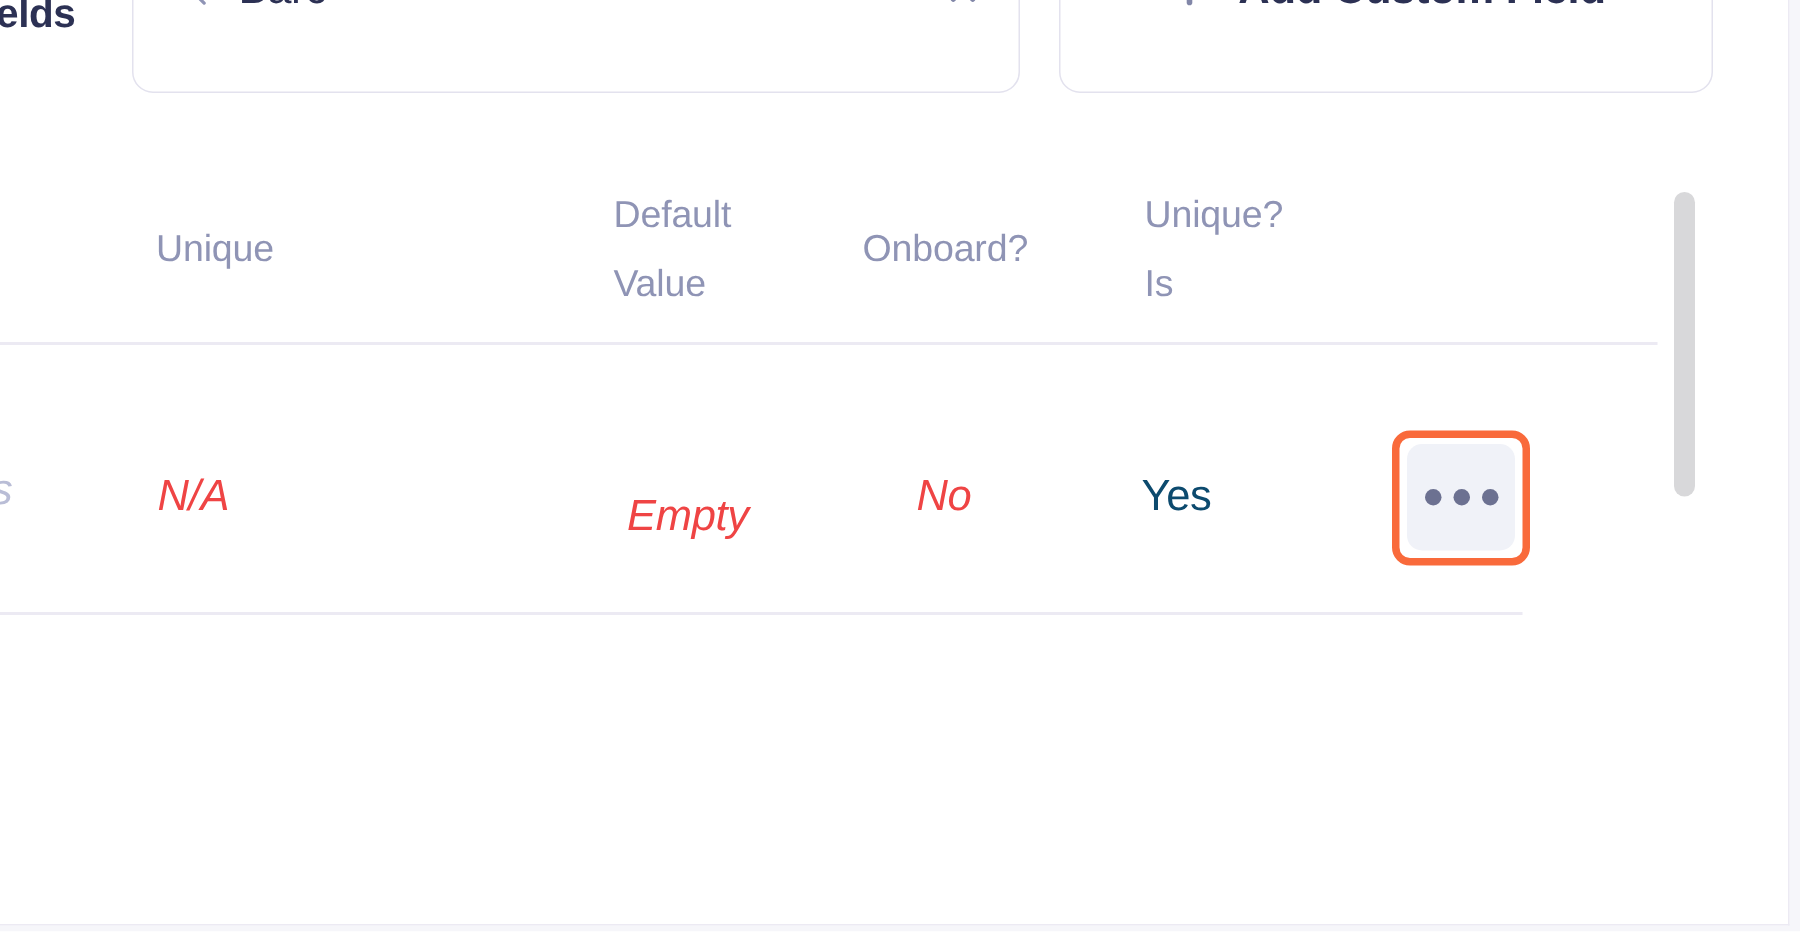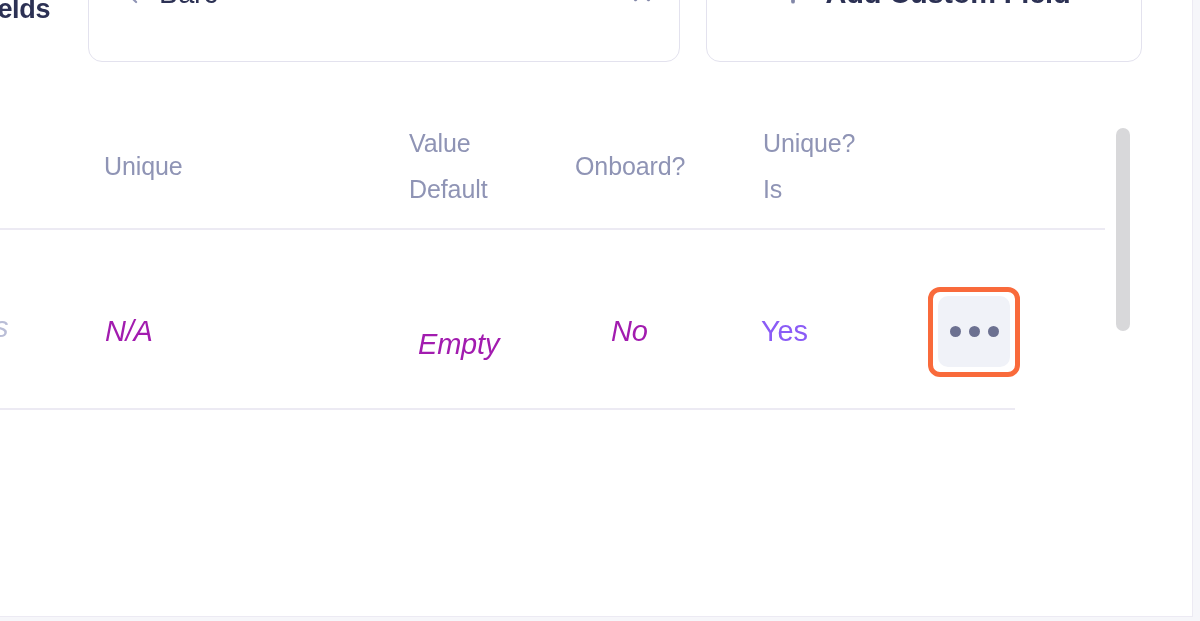--- a/index.html
+++ b/index.html
@@ -157,25 +157,25 @@
   #th-onboard       { left: 575px;  top: 143px; width: 170px; }
   #th-is-unique     { left: 763px;  top: 120px; width: 150px; }
 
   .td {
     position: absolute;
     font-size: 29px;
     line-height: 40px;
     letter-spacing: -0.2px;
   }
   .td.muted {
-    color: #a21caf;
+    color: #ef4444;
     font-style: italic;
   }
   .td.strong {
-    color: #8b5cf6;
+    color: #0c4a6e;
   }
   #td-values    { left: 105px; top: 311px; }
   #td-default   { left: 418px; top: 324px; }
   #td-onboard   { left: 589px; top: 311px; margin-left: 22px; }
   #td-unique    { left: 761px; top: 311px; }
 
   
   #td-clipped {
     position: absolute;
     left: -6px;
@@ -272,22 +272,22 @@
         </span>
         <span id="add-field-label">Add Custom Field</span>
       </div>
     </div>
 
     <div>
 
       <div class="th" id="th-values">Unique</div>
 
       <div class="th" id="th-default-value">
+        <div>Default</div>
         <div>Value</div>
-        <div>Default</div>
       </div>
 
       <div class="th" id="th-onboard">Onboard?</div>
 
       <div class="th" id="th-is-unique">
         <div>Unique?</div>
         <div>Is</div>
       </div>
 
       <div class="divider" id="divider-head"></div>

